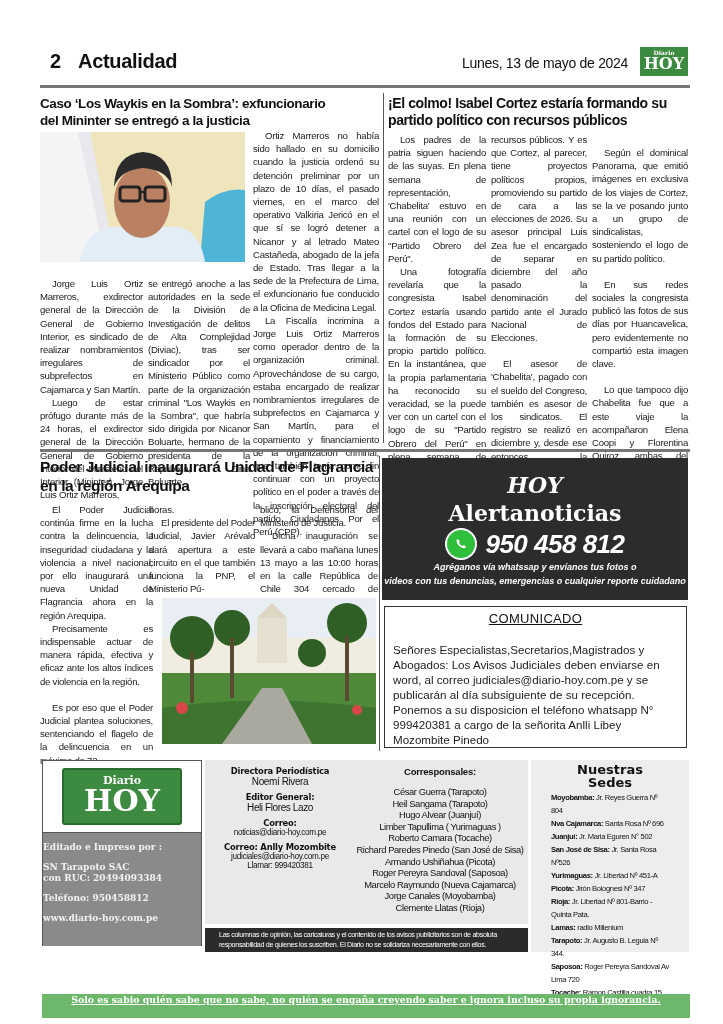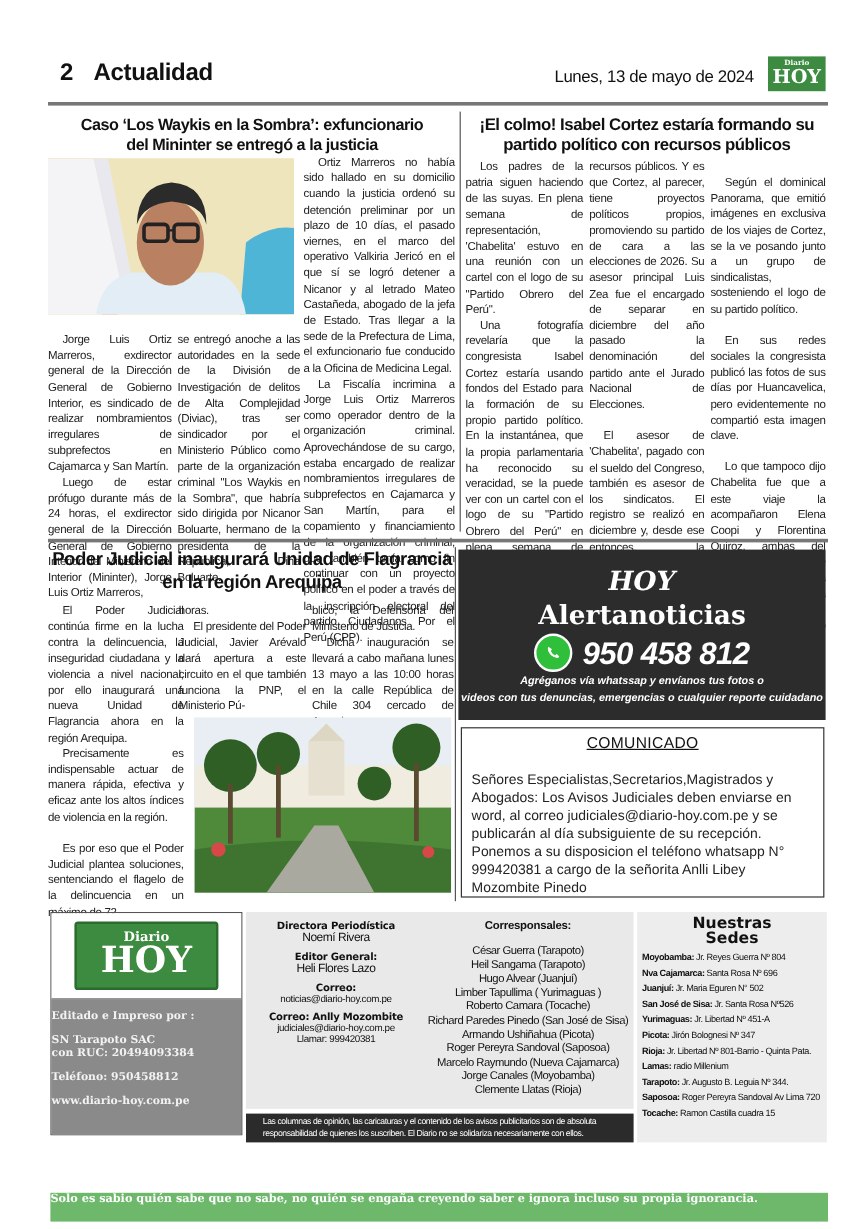--- a/index.html
+++ b/index.html
@@ -7,21 +7,21 @@
   body { position: relative; font-family: "Liberation Sans", sans-serif; color: #111; }
 
   .hdr-num { position: absolute; left: 50px; top: 50px; font-size: 20px; font-weight: bold; }
   .hdr-section { position: absolute; left: 78px; top: 50px; font-size: 20px; font-weight: bold; letter-spacing: -0.3px; }
   .hdr-date { position: absolute; left: 462px; top: 55px; font-size: 14px; letter-spacing: -0.3px; }
   .hdr-logo { position: absolute; left: 640px; top: 47px; width: 48px; height: 29px; background: #3d8b40; color: #fff; text-align: center; font-family: "DejaVu Serif", serif; font-weight: bold; line-height: 1; }
   .hdr-logo .small { font-size: 6px; display: block; padding-top: 3px; }
   .hdr-logo .big { font-size: 16px; display: block; }
   .hdr-rule { position: absolute; left: 40px; top: 85px; width: 650px; height: 3px; background: #777; }
 
-  .headline { position: absolute; font-weight: bold; text-align: center; font-size: 13.5px; line-height: 17px; letter-spacing: -0.4px; }
+  .headline { position: absolute; font-weight: bold; font-size: 13.5px; line-height: 17px; letter-spacing: -0.4px; }
   .vrule { position: absolute; background: #555; width: 1px; }
   .col { position: absolute; font-size: 9.6px; line-height: 13.2px; text-align: justify; letter-spacing: -0.25px; color: #222; }
   .col p { text-indent: 12px; }
   .col p.gap { margin-top: 13px; }
   .col p.noind { text-indent: 0; }
 
   .photo1 { position: absolute; left: 40px; top: 132px; width: 205px; height: 130px; overflow: hidden; background: #ece2b6; }
   .photo2 { position: absolute; left: 162px; top: 598px; width: 214px; height: 146px; overflow: hidden; background: #d9e6f2; }
 
   .hrule-mid { position: absolute; left: 40px; top: 449px; width: 650px; height: 3px; background: #777; }
@@ -53,26 +53,26 @@
   .staff .name { font-family: "Liberation Sans Narrow", "Liberation Sans", sans-serif; font-size: 10px; margin-bottom: 5px; letter-spacing: -0.4px; }
   .staff .line { font-size: 8.2px; letter-spacing: -0.3px; }
   .staff .blk { margin-bottom: 5px; }
 
   .corr { position: absolute; left: 355px; top: 766px; width: 170px; text-align: center; }
   .corr .ttl { font-weight: bold; font-size: 9.5px; margin-bottom: 9px; letter-spacing: -0.2px; }
   .corr .it { font-size: 9.4px; line-height: 11.6px; letter-spacing: -0.4px; }
 
   .disclaimer { position: absolute; left: 205px; top: 928px; width: 323px; height: 24px; background: #2b2b2b; color: #fff; font-size: 7.2px; line-height: 10px; padding: 2px 14px; letter-spacing: -0.35px; }
 
-  .sedes { position: absolute; left: 531px; top: 760px; width: 158px; height: 192px; background: #ededed; padding: 3px 4px; }
+  .sedes { position: absolute; left: 531px; top: 760px; width: 158px; height: 192px; background: #ededed; padding: 3px 20px; }
   .sedes .ttl { text-align: center; font-weight: bold; font-size: 13px; line-height: 13px; font-family: "DejaVu Sans", sans-serif; }
   .sedes .it { font-size: 7.6px; line-height: 13px; letter-spacing: -0.35px; }
   .sedes .it b { font-weight: bold; }
 
-  .quote { position: absolute; left: 42px; top: 994px; width: 648px; height: 24px; background: #6db86b; color: #fff; text-align: left; font-family: "DejaVu Serif", serif; font-weight: bold; font-size: 9.4px; line-height: 10.5px; padding-top: 1px; }
+  .quote { position: absolute; left: 42px; top: 994px; width: 648px; height: 24px; background: #6db86b; color: #fff; text-align: center; font-family: "DejaVu Serif", serif; font-weight: bold; font-size: 9.4px; line-height: 10.5px; padding-top: 1px; text-decoration: underline; }
 </style>
 </head>
 <body>
 
 <div class="hdr-num">2</div>
 <div class="hdr-section">Actualidad</div>
 <div class="hdr-date">Lunes, 13 de mayo de 2024</div>
 <div class="hdr-logo">
   <span class="small">Diario</span>
   <span class="big">HOY</span>

